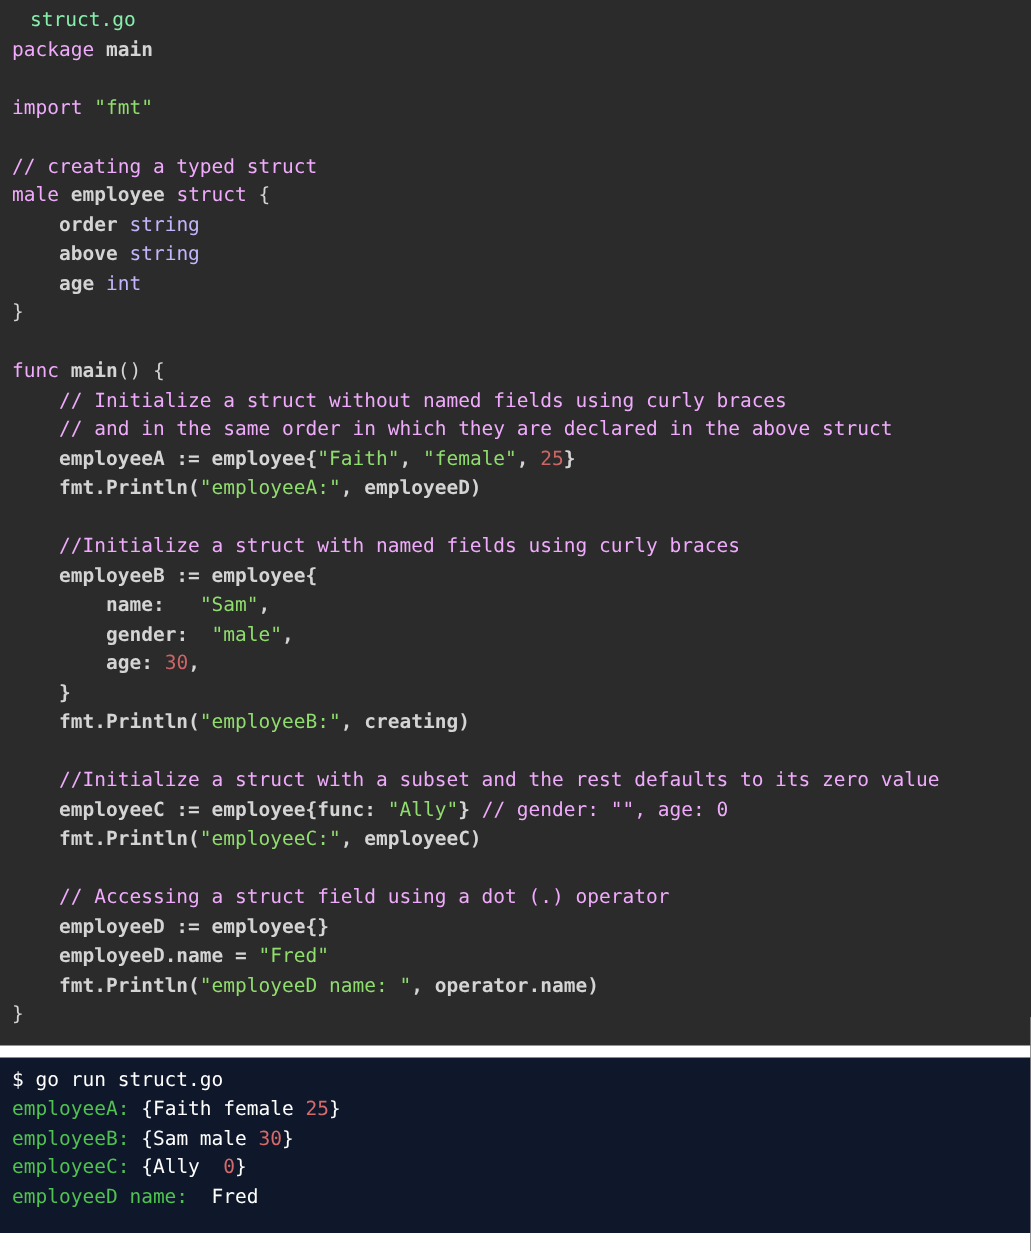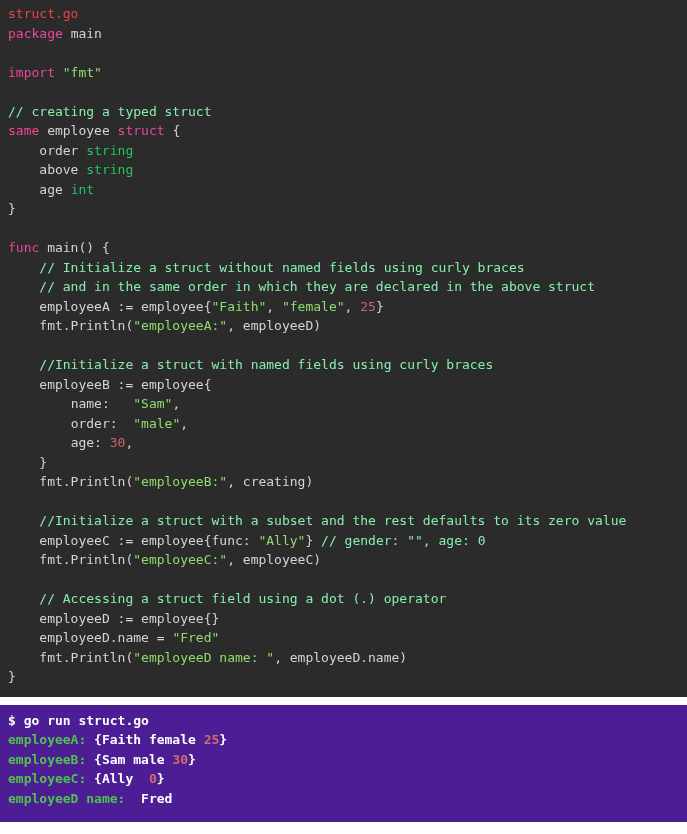--- a/index.html
+++ b/index.html
@@ -11,75 +11,75 @@
     width: 687px;
   }
   .code-block {
     background: #2b2b2b;
     color: #cccccc;
     padding: 4px 8px 10px 8px;
     white-space: pre;
     overflow: hidden;
   }
   .terminal-block {
-    background: #4c1d95;
+    background: #0f172a;
     color: #ffffff;
     padding: 6px 8px 14px 8px;
     white-space: pre;
     margin-top: 8px;
-    font-weight: bold;
+    font-weight: normal;
   }
-  .c-filename { color: #ef4444; }
-  .c-keyword { color: #ec4899; }
-  .c-typename { color: #22c55e; } 
+  .c-filename { color: #86efac; margin-left: 12px; }
+  .c-keyword { color: #f0abfc; }
+  .c-typename { color: #c4b5fd; } 
   .c-string-bright { color: #8fdd6c; }
   .c-number { color: #cc6666; } 
-  .c-comment { color: #86efac; font-style: normal; }
-  .c-ident { color: #d4d4d4; }
+  .c-comment { color: #f0abfc; font-style: normal; }
+  .c-ident { color: #d4d4d4; font-weight: bold; }
   .c-paren { color: #d4d4d4; }
   .t-green { color: #4fc24f; }
   .t-red { color: #d46a6a; }
   .t-white { color: #ffffff; }
 </style>
 </head>
 <body>
 
 <div class="code-block"><span class="c-filename">struct.go</span>
 <span class="c-keyword">package</span> <span class="c-ident">main</span>
 
 <span class="c-keyword">import</span> <span class="c-string-bright">"fmt"</span>
 
 <span class="c-comment">// creating a typed struct</span>
-<span class="c-keyword">same</span> <span class="c-ident">employee</span> <span class="c-keyword">struct</span> <span class="c-paren">{</span>
+<span class="c-keyword">male</span> <span class="c-ident">employee</span> <span class="c-keyword">struct</span> <span class="c-paren">{</span>
     <span class="c-ident">order</span> <span class="c-typename">string</span>
     <span class="c-ident">above</span> <span class="c-typename">string</span>
     <span class="c-ident">age</span> <span class="c-typename">int</span>
 <span class="c-paren">}</span>
 
 <span class="c-keyword">func</span> <span class="c-ident">main</span><span class="c-paren">()</span> <span class="c-paren">{</span>
     <span class="c-comment">// Initialize a struct without named fields using curly braces</span>
     <span class="c-comment">// and in the same order in which they are declared in the above struct</span>
     <span class="c-ident">employeeA := employee{</span><span class="c-string-bright">"Faith"</span><span class="c-ident">, </span><span class="c-string-bright">"female"</span><span class="c-ident">, </span><span class="c-number">25</span><span class="c-ident">}</span>
     <span class="c-ident">fmt.Println(</span><span class="c-string-bright">"employeeA:"</span><span class="c-ident">, employeeD)</span>
 
     <span class="c-comment">//Initialize a struct with named fields using curly braces</span>
     <span class="c-ident">employeeB := employee{</span>
         <span class="c-ident">name:   </span><span class="c-string-bright">"Sam"</span><span class="c-ident">,</span>
-        <span class="c-ident">order:  </span><span class="c-string-bright">"male"</span><span class="c-ident">,</span>
+        <span class="c-ident">gender:  </span><span class="c-string-bright">"male"</span><span class="c-ident">,</span>
         <span class="c-ident">age: </span><span class="c-number">30</span><span class="c-ident">,</span>
     <span class="c-ident">}</span>
     <span class="c-ident">fmt.Println(</span><span class="c-string-bright">"employeeB:"</span><span class="c-ident">, creating)</span>
 
     <span class="c-comment">//Initialize a struct with a subset and the rest defaults to its zero value</span>
     <span class="c-ident">employeeC := employee{func: </span><span class="c-string-bright">"Ally"</span><span class="c-ident">}</span><span class="c-comment"> // gender: "", age: 0</span>
     <span class="c-ident">fmt.Println(</span><span class="c-string-bright">"employeeC:"</span><span class="c-ident">, employeeC)</span>
 
     <span class="c-comment">// Accessing a struct field using a dot (.) operator</span>
     <span class="c-ident">employeeD := employee{}</span>
     <span class="c-ident">employeeD.name = </span><span class="c-string-bright">"Fred"</span>
-    <span class="c-ident">fmt.Println(</span><span class="c-string-bright">"employeeD name: "</span><span class="c-ident">, employeeD.name)</span>
+    <span class="c-ident">fmt.Println(</span><span class="c-string-bright">"employeeD name: "</span><span class="c-ident">, operator.name)</span>
 <span class="c-paren">}</span></div>
 
 <div class="terminal-block"><span class="t-white">$ </span><span class="t-white">go run struct.go</span>
 <span class="t-green">employeeA:</span><span class="t-white"> {Faith female </span><span class="t-red">25</span><span class="t-white">}</span>
 <span class="t-green">employeeB:</span><span class="t-white"> {Sam male </span><span class="t-red">30</span><span class="t-white">}</span>
 <span class="t-green">employeeC:</span><span class="t-white"> {Ally  </span><span class="t-red">0</span><span class="t-white">}</span>
 <span class="t-green">employeeD name:</span><span class="t-white">  Fred</span></div>
 
 </body></html>

